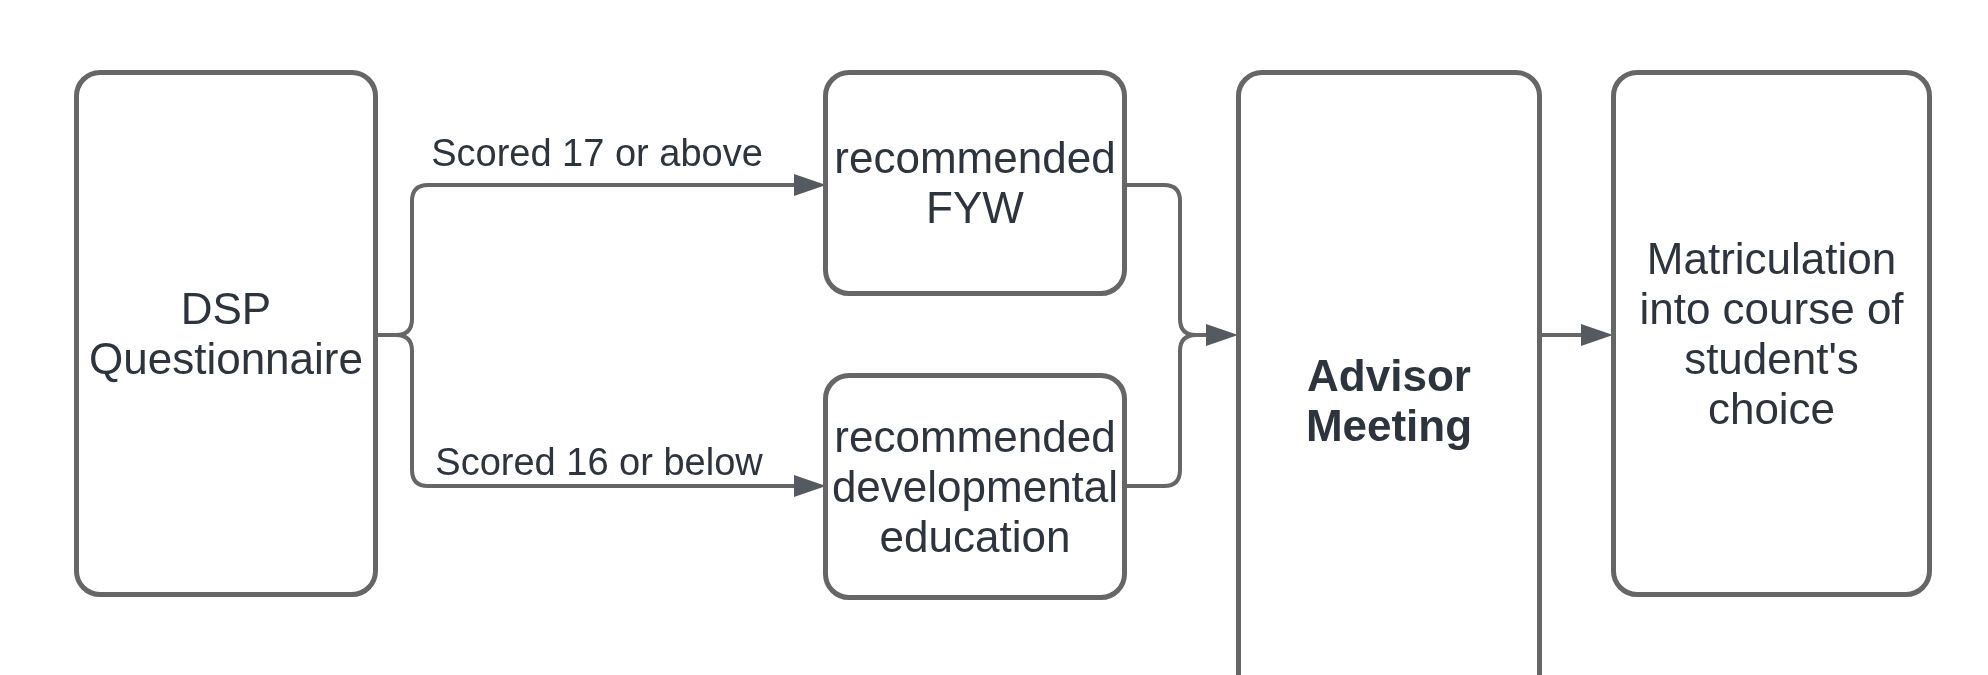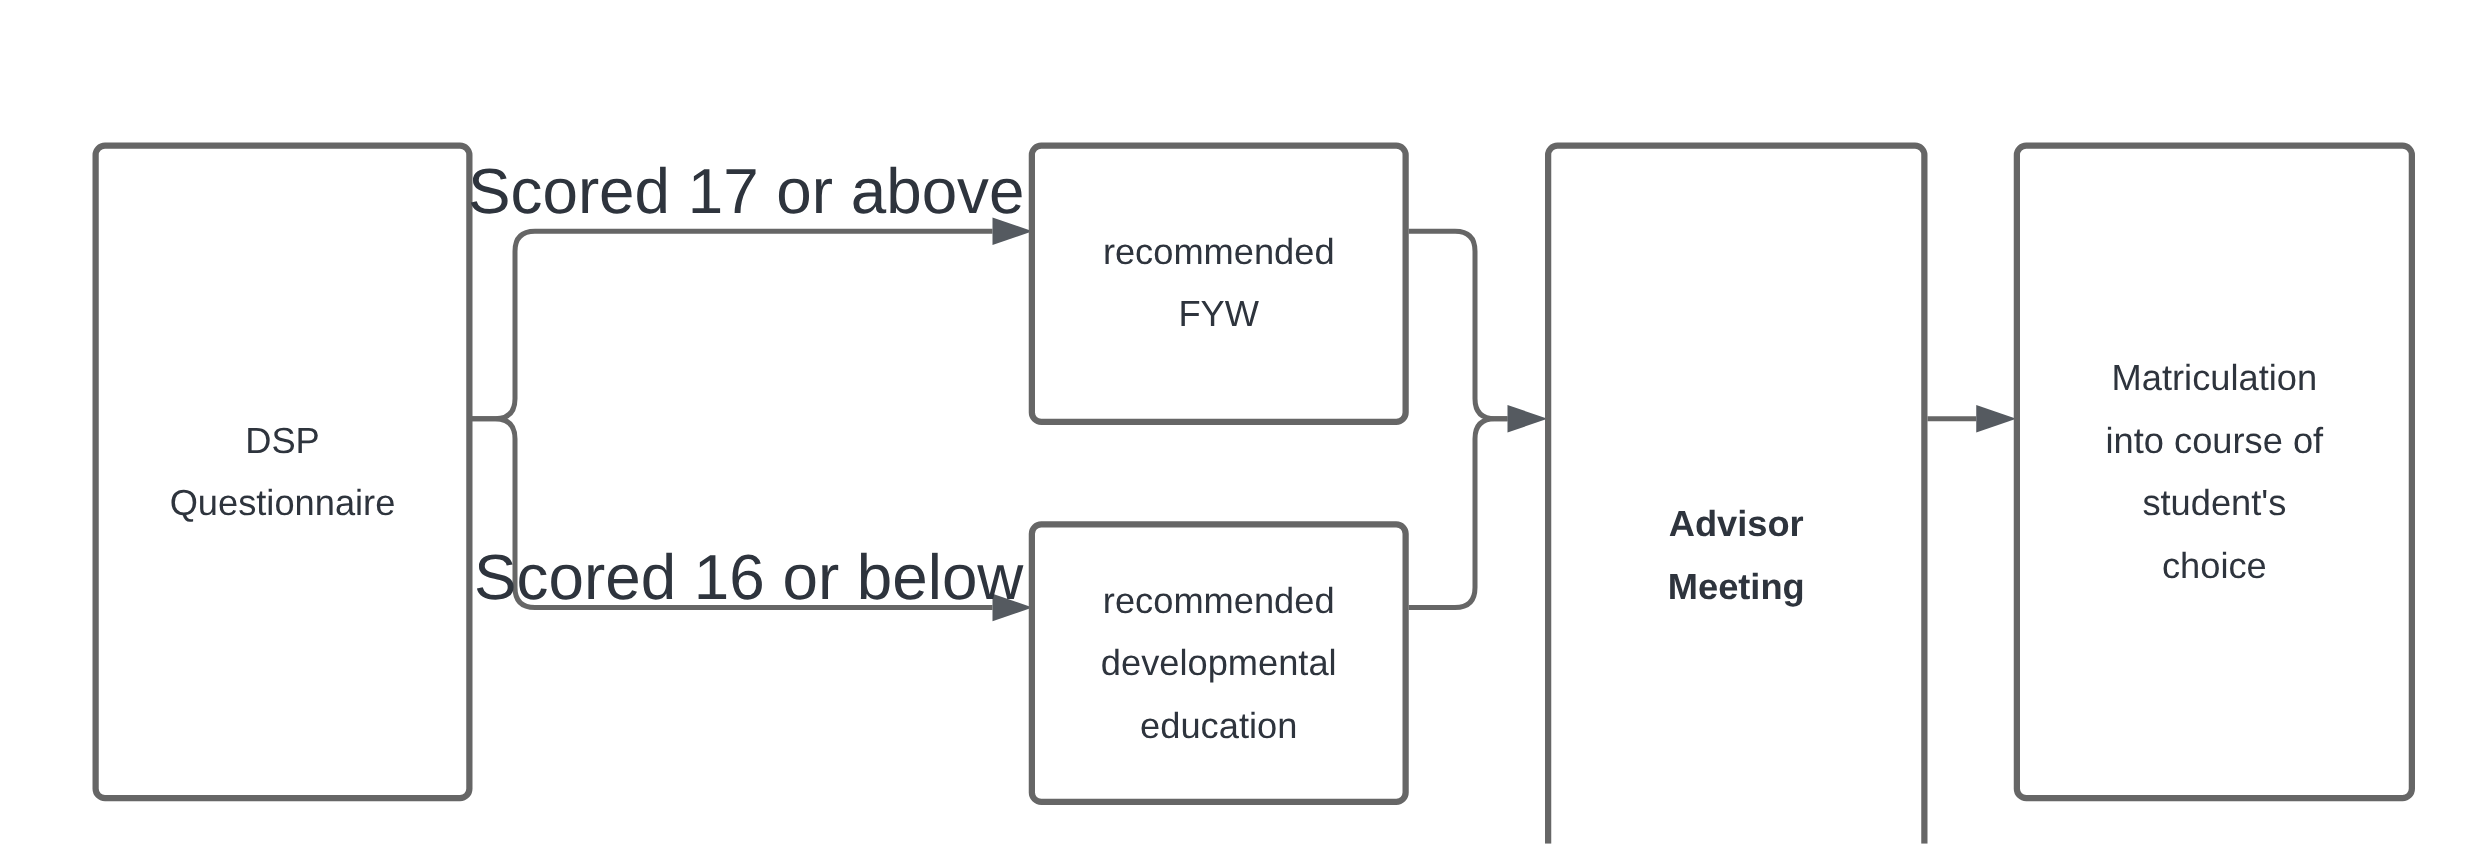--- a/index.html
+++ b/index.html
@@ -28,41 +28,40 @@
     fill: none;
     stroke: var(--line);
     stroke-width: 4;
     stroke-linejoin: round;
   }
   .edges-layer polygon { fill: var(--arrow); stroke: none; }
   .node {
     position: absolute;
     background: var(--bg);
     border: 5px solid var(--border);
-    border-radius: 10px;
+    border-radius: 26px;
     display: flex;
     align-items: center;
     justify-content: center;
     text-align: center;
     color: var(--text);
-    font-size: 29px;
+    font-size: 44px;
     line-height: 50px;
     white-space: pre-line;
-    margin-top: 44px;
   }
   .node-dsp            { left: 74px;   top: 70px;  width: 304px; height: 527px; }
   .node-fyw            { left: 823px;  top: 70px;  width: 304px; height: 226px; }
   .node-dev-ed         { left: 823px;  top: 373px; width: 304px; height: 227px; }
   .node-advisor        { left: 1236px; top: 70px;  width: 306px; height: 662px; font-weight: bold; }
   .node-matriculation  { left: 1611px; top: 70px;  width: 321px; height: 527px; }
   .edge-label {
     position: absolute;
     transform: translateX(-50%);
     color: var(--text);
-    font-size: 51px;
+    font-size: 38px;
     line-height: 44px;
     white-space: nowrap;
   }
   .edge-label-high { left: 597px; top: 131px; }
   .edge-label-low  { left: 599px; top: 440px; }
 </style>
 </head>
 <body>
 
 <div class="canvas">

